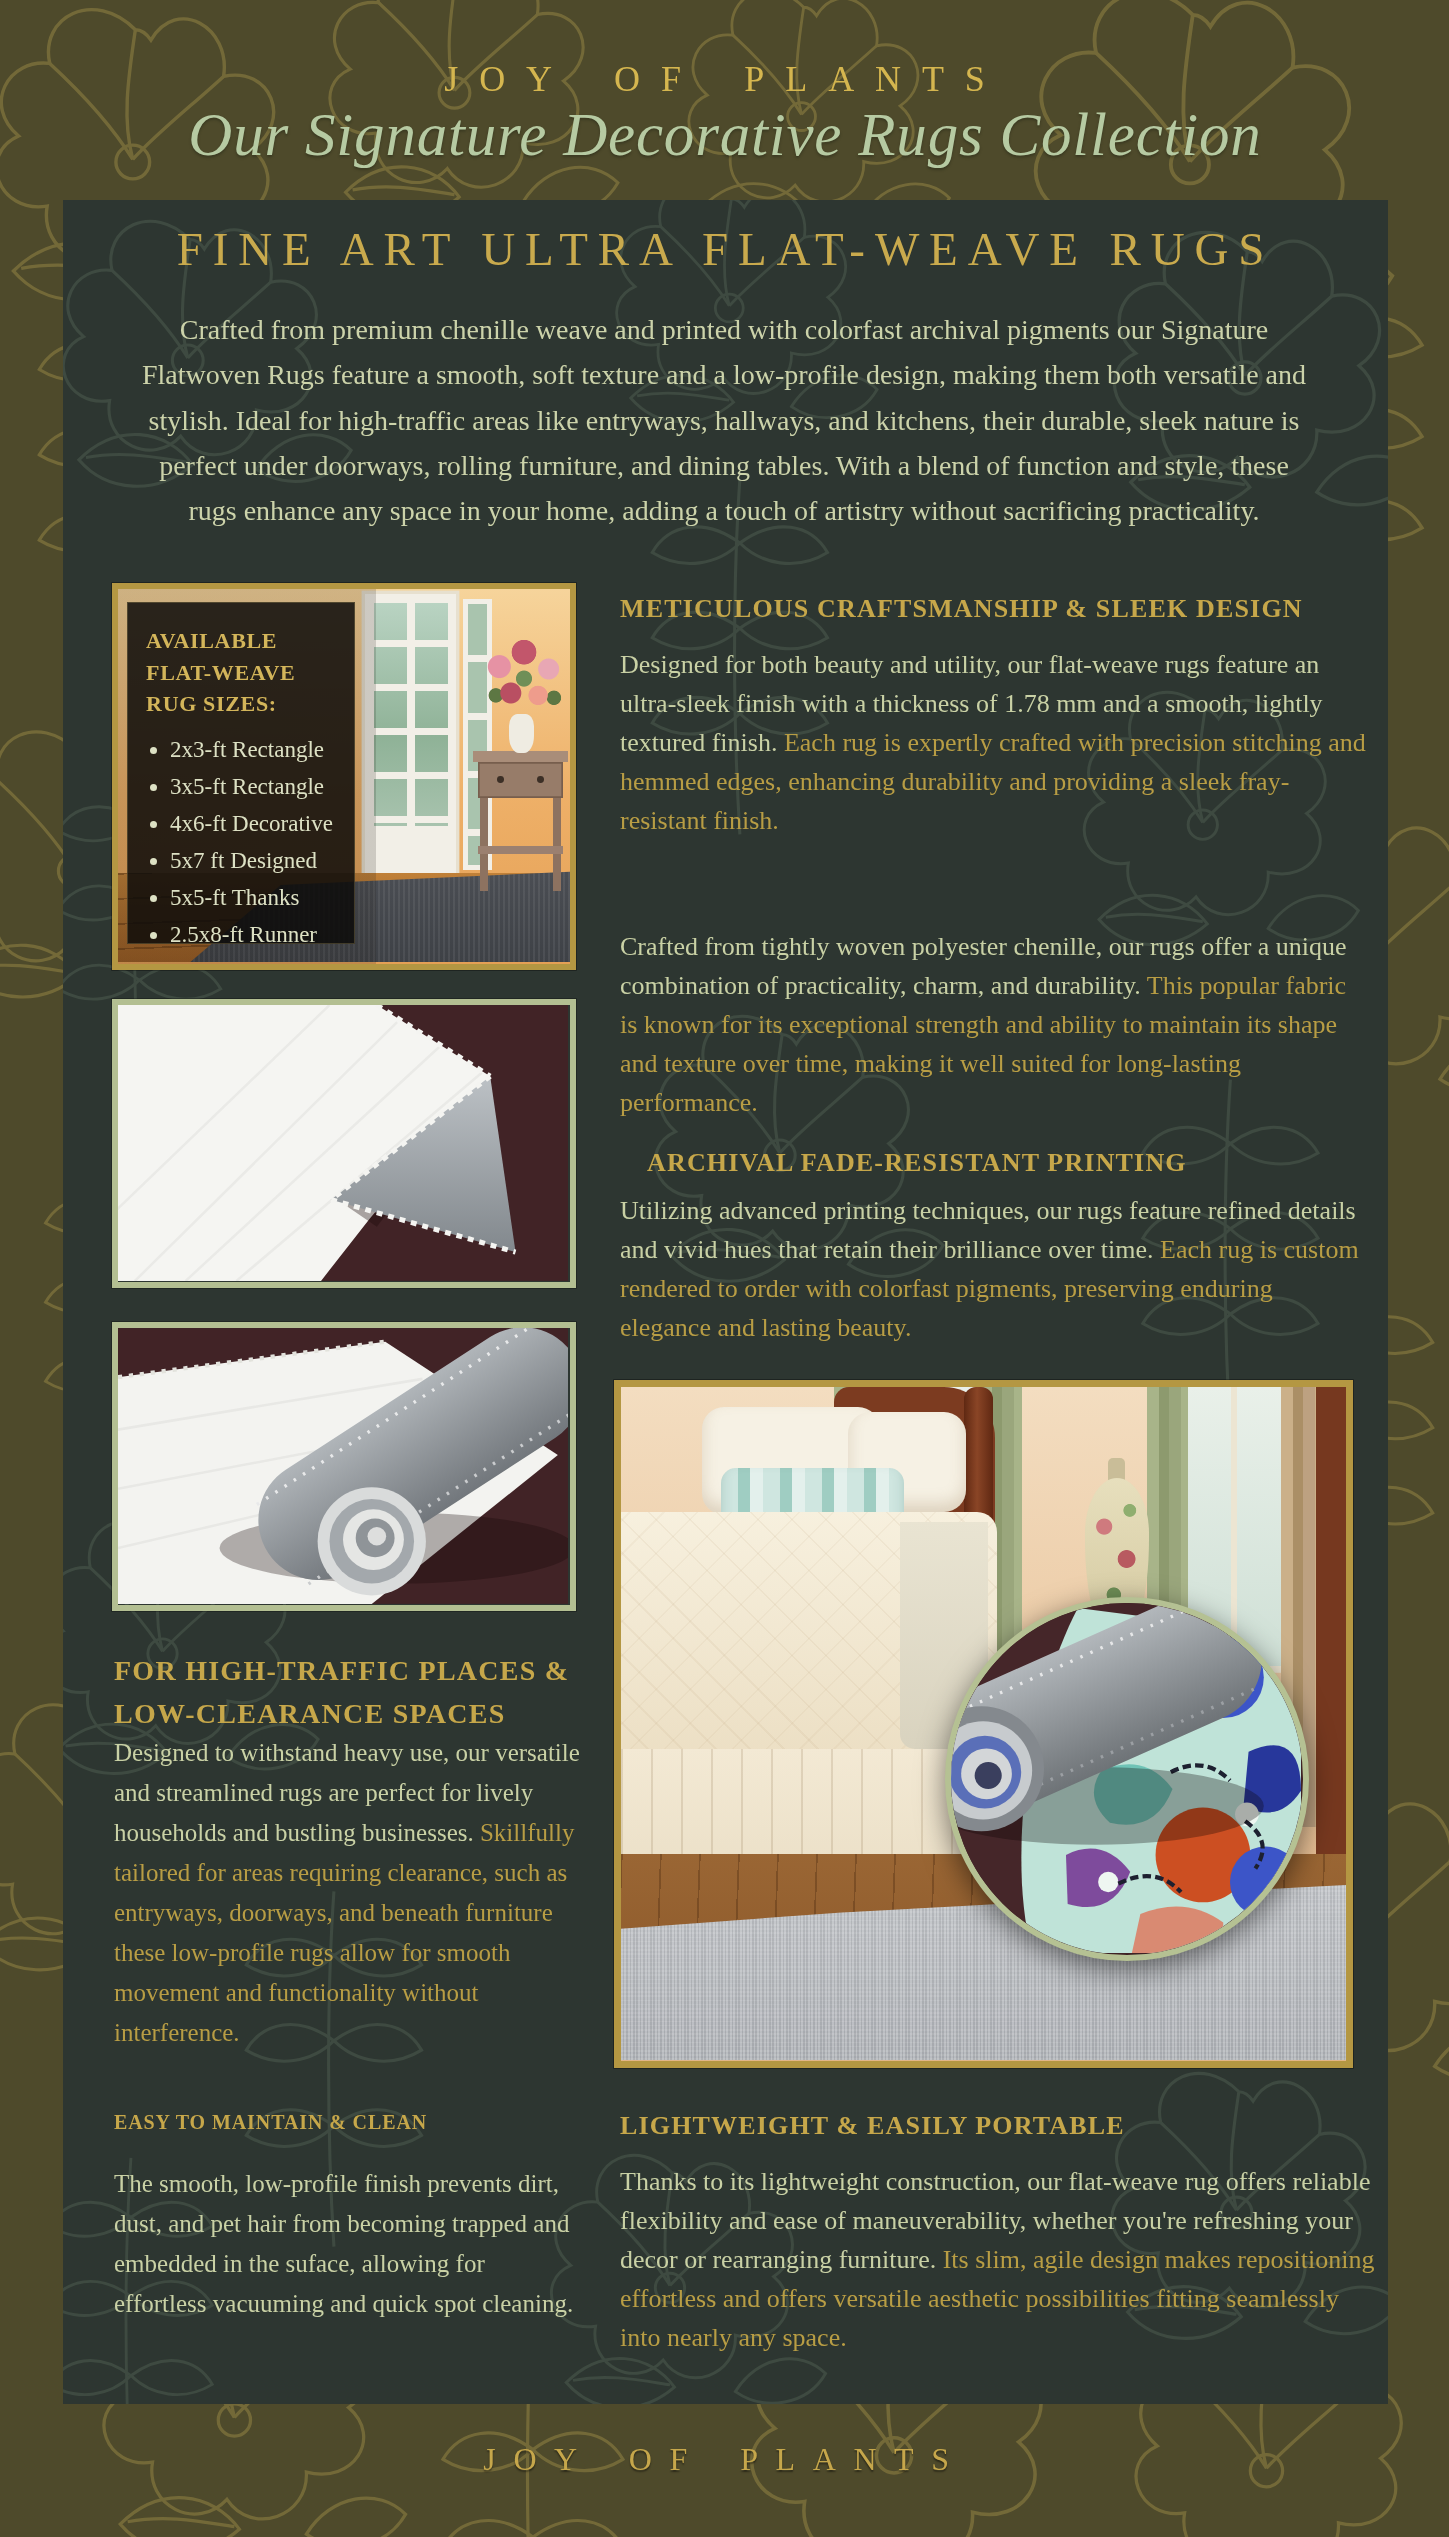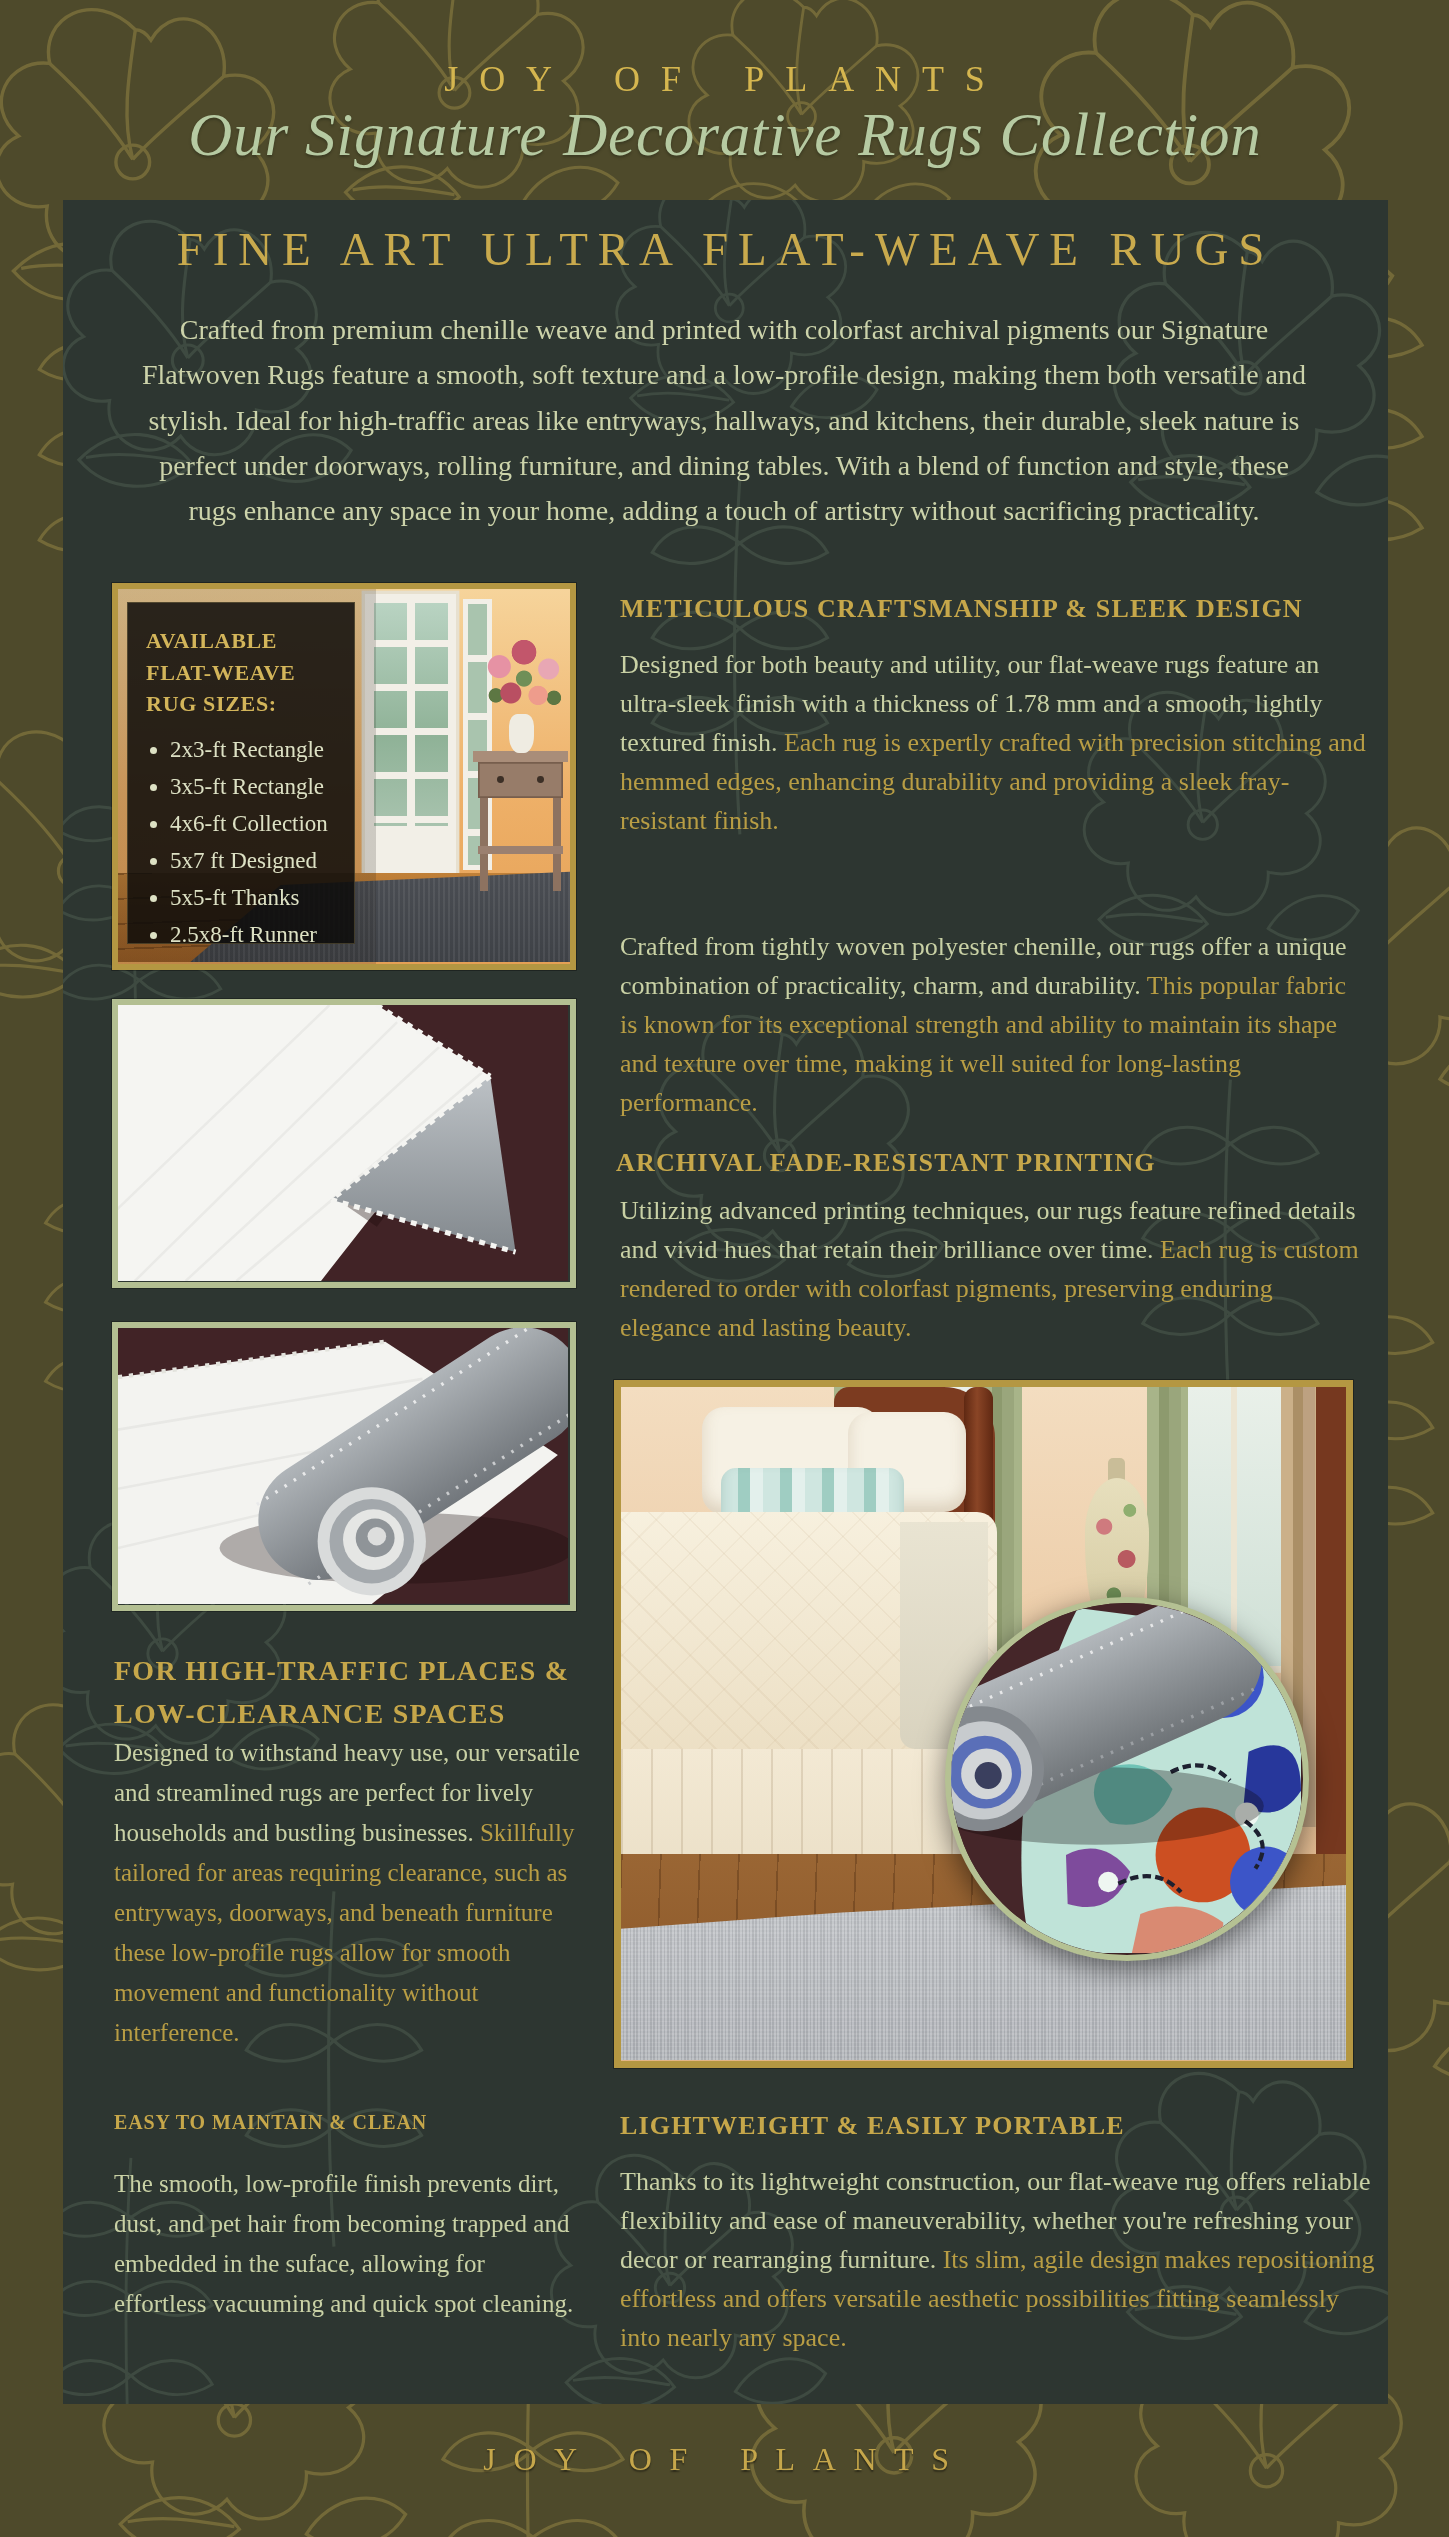--- a/index.html
+++ b/index.html
@@ -248,21 +248,21 @@
         <div class="shelf"></div>
       </div>
       <div class="ph entry-flowers"></div>
       <div class="ph entry-vase"></div>
       <div class="ph entry-dark" style="opacity:.18"></div>
       <div class="ph sizes-overlay">
         <h3>AVAILABLE FLAT-WEAVE RUG SIZES:</h3>
         <ul>
           <li>2x3-ft Rectangle</li>
           <li>3x5-ft Rectangle</li>
-          <li>4x6-ft Collection</li>
+          <li>4x6-ft Decorative</li>
           <li>5x7 ft Designed</li>
           <li>5x5-ft Thanks</li>
           <li>2.5x8-ft Runner</li>
         </ul>
       </div>
     </div>
 
     <div class="frame sage" style="left:49px; top:799px; width:464px; height:289px;">
       <svg width="450" height="276" viewBox="0 0 532 326">
         <defs>
@@ -323,21 +323,21 @@
     <p class="para para-left" style="left:51px; top:1533px; width:470px;"><span>Designed to withstand heavy use, our versatile and streamlined rugs are perfect for lively households and bustling businesses.</span> <span class="gold">Skillfully tailored for areas requiring clearance, such as entryways, doorways, and beneath furniture these low-profile rugs allow for smooth movement and functionality without interference.</span></p>
 
     <h2 class="h-gold" style="left:51px; top:1907px; width:474px; font-size:20px;">EASY TO MAINTAIN &amp; CLEAN</h2>
     <p class="para para-left" style="left:51px; top:1964px; width:464px;"><span>The smooth, low-profile finish prevents dirt, dust, and pet hair from becoming trapped and embedded in the suface, allowing for effortless vacuuming and quick spot cleaning.</span></p>
 
     <h2 class="h-gold" style="left:557px; top:389px; width:761px;">METICULOUS CRAFTSMANSHIP &amp; SLEEK DESIGN</h2>
     <p class="para" style="left:557px; top:445px; width:748px;"><span>Designed for both beauty and utility, our flat-weave rugs feature an ultra-sleek finish with a thickness of 1.78 mm and a smooth, lightly textured finish.</span> <span class="gold">Each rug is expertly crafted with precision stitching and hemmed edges, enhancing durability and providing a sleek fray-resistant finish.</span></p>
 
     <p class="para" style="left:557px; top:727px; width:748px;"><span>Crafted from tightly woven polyester chenille, our rugs offer a unique combination of practicality, charm, and durability.</span> <span class="gold">This popular fabric is known for its exceptional strength and ability to maintain its shape and texture over time, making it well suited for long-lasting performance.</span></p>
 
-    <h2 class="h-gold" style="left:553px; top:943px; width:761px;">ARCHIVAL FADE-RESISTANT PRINTING</h2>
+    <h2 class="h-gold" style="left:584px; top:943px; width:761px;">ARCHIVAL FADE-RESISTANT PRINTING</h2>
     <p class="para" style="left:557px; top:991px; width:748px;"><span>Utilizing advanced printing techniques, our rugs feature refined details and vivid hues that retain their brilliance over time.</span> <span class="gold">Each rug is custom rendered to order with colorfast pigments, preserving enduring elegance and lasting beauty.</span></p>
 
     <div class="frame gold" style="left:551px; top:1180px; width:739px; height:688px; border-width:7.6px;">
       <div class="ph bed-wall"></div>
       <div class="ph bed-window" style="left:247px; width:115px; height:301px;">
           <div class="bed-mullion"></div>
         </div>
       <div class="ph bed-window" style="left:562px; width:102px; height:279px;">
           <div class="bed-mullion"></div>
         </div>

